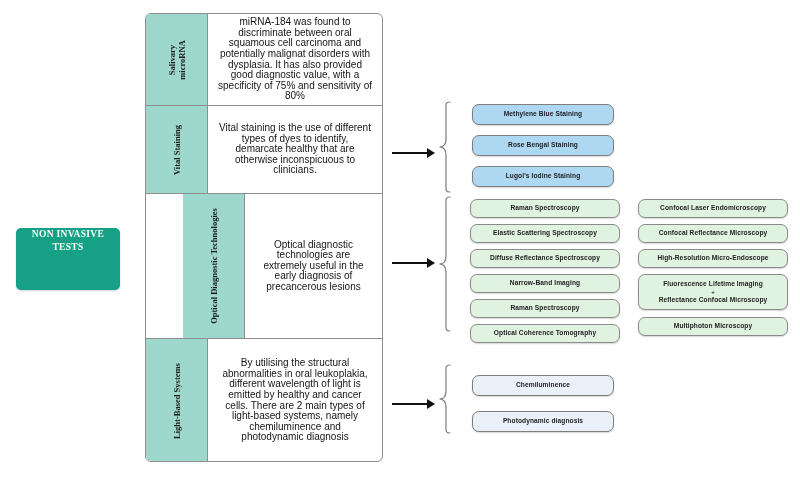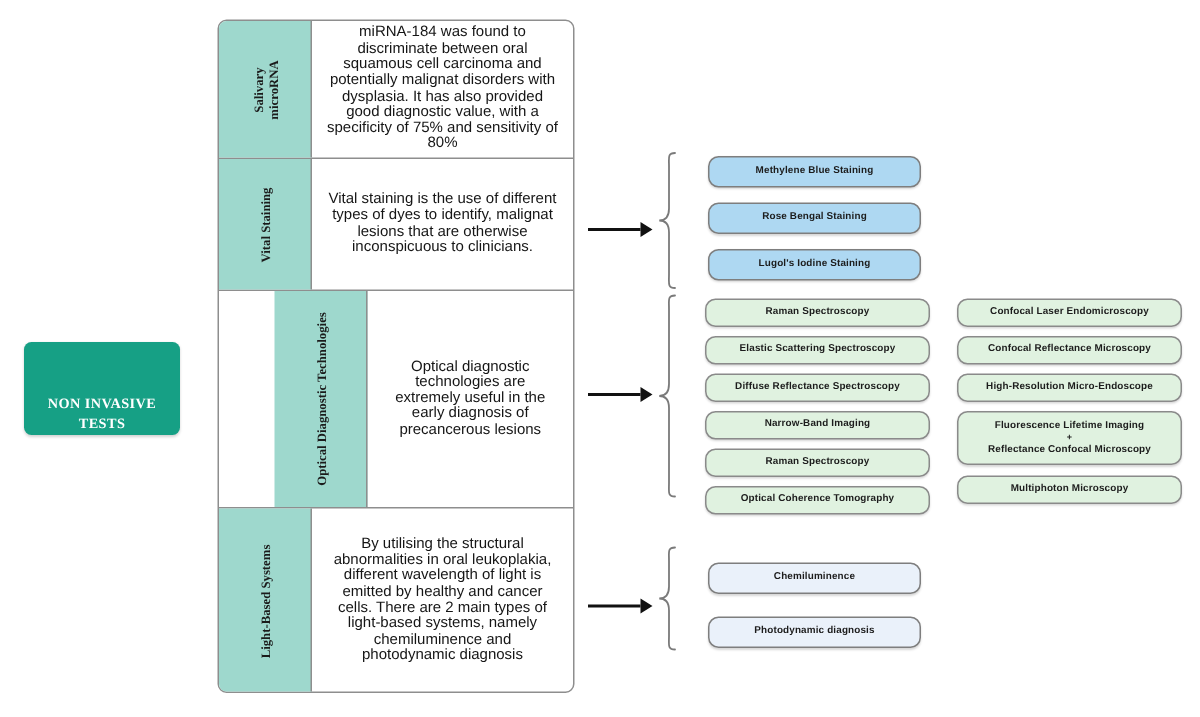--- a/index.html
+++ b/index.html
@@ -25,21 +25,21 @@
     height: 62px;
     background: #16a085;
     border-radius: 5px;
     color: #ffffff;
     font-family: "Liberation Serif", serif;
     font-weight: bold;
     font-size: 9.5px;
     letter-spacing: .3px;
     line-height: 13px;
     display: flex;
-    align-items: flex-end;
+    align-items: flex-start;
     justify-content: center;
     text-align: center;
     box-shadow: 0 1px 2px rgba(0,0,0,.18);
   }
 
   
   #matrix {
     position: absolute;
     left: 145px;
     top: 13px;
@@ -160,21 +160,21 @@
       <span class="vert two-line" style="white-space: pre-line;">Salivary
 microRNA</span>
     </div>
     <div class="m-desc">miRNA-184 was found to discriminate between oral squamous cell carcinoma and potentially malignat disorders with dysplasia. It has also provided good diagnostic value, with a specificity of 75% and sensitivity of 80%</div>
   </div>
 
   <div class="m-row" style="height:88px;">
     <div class="m-label">
       <span class="vert">Vital Staining</span>
     </div>
-    <div class="m-desc">Vital staining is the use of different types of dyes to identify, malignat lesions that are otherwise inconspicuous to clinicians.</div>
+    <div class="m-desc">Vital staining is the use of different types of dyes to identify, demarcate healthy that are otherwise inconspicuous to clinicians.</div>
   </div>
 
   <div class="m-row" style="height:145px;padding-left:37px;">
     <div class="m-label">
       <span class="vert">Optical Diagnostic Technologies</span>
     </div>
     <div class="m-desc">Optical diagnostic technologies are extremely useful in the early diagnosis of precancerous lesions</div>
   </div>
 
   <div class="m-row" style="height:123px;">

